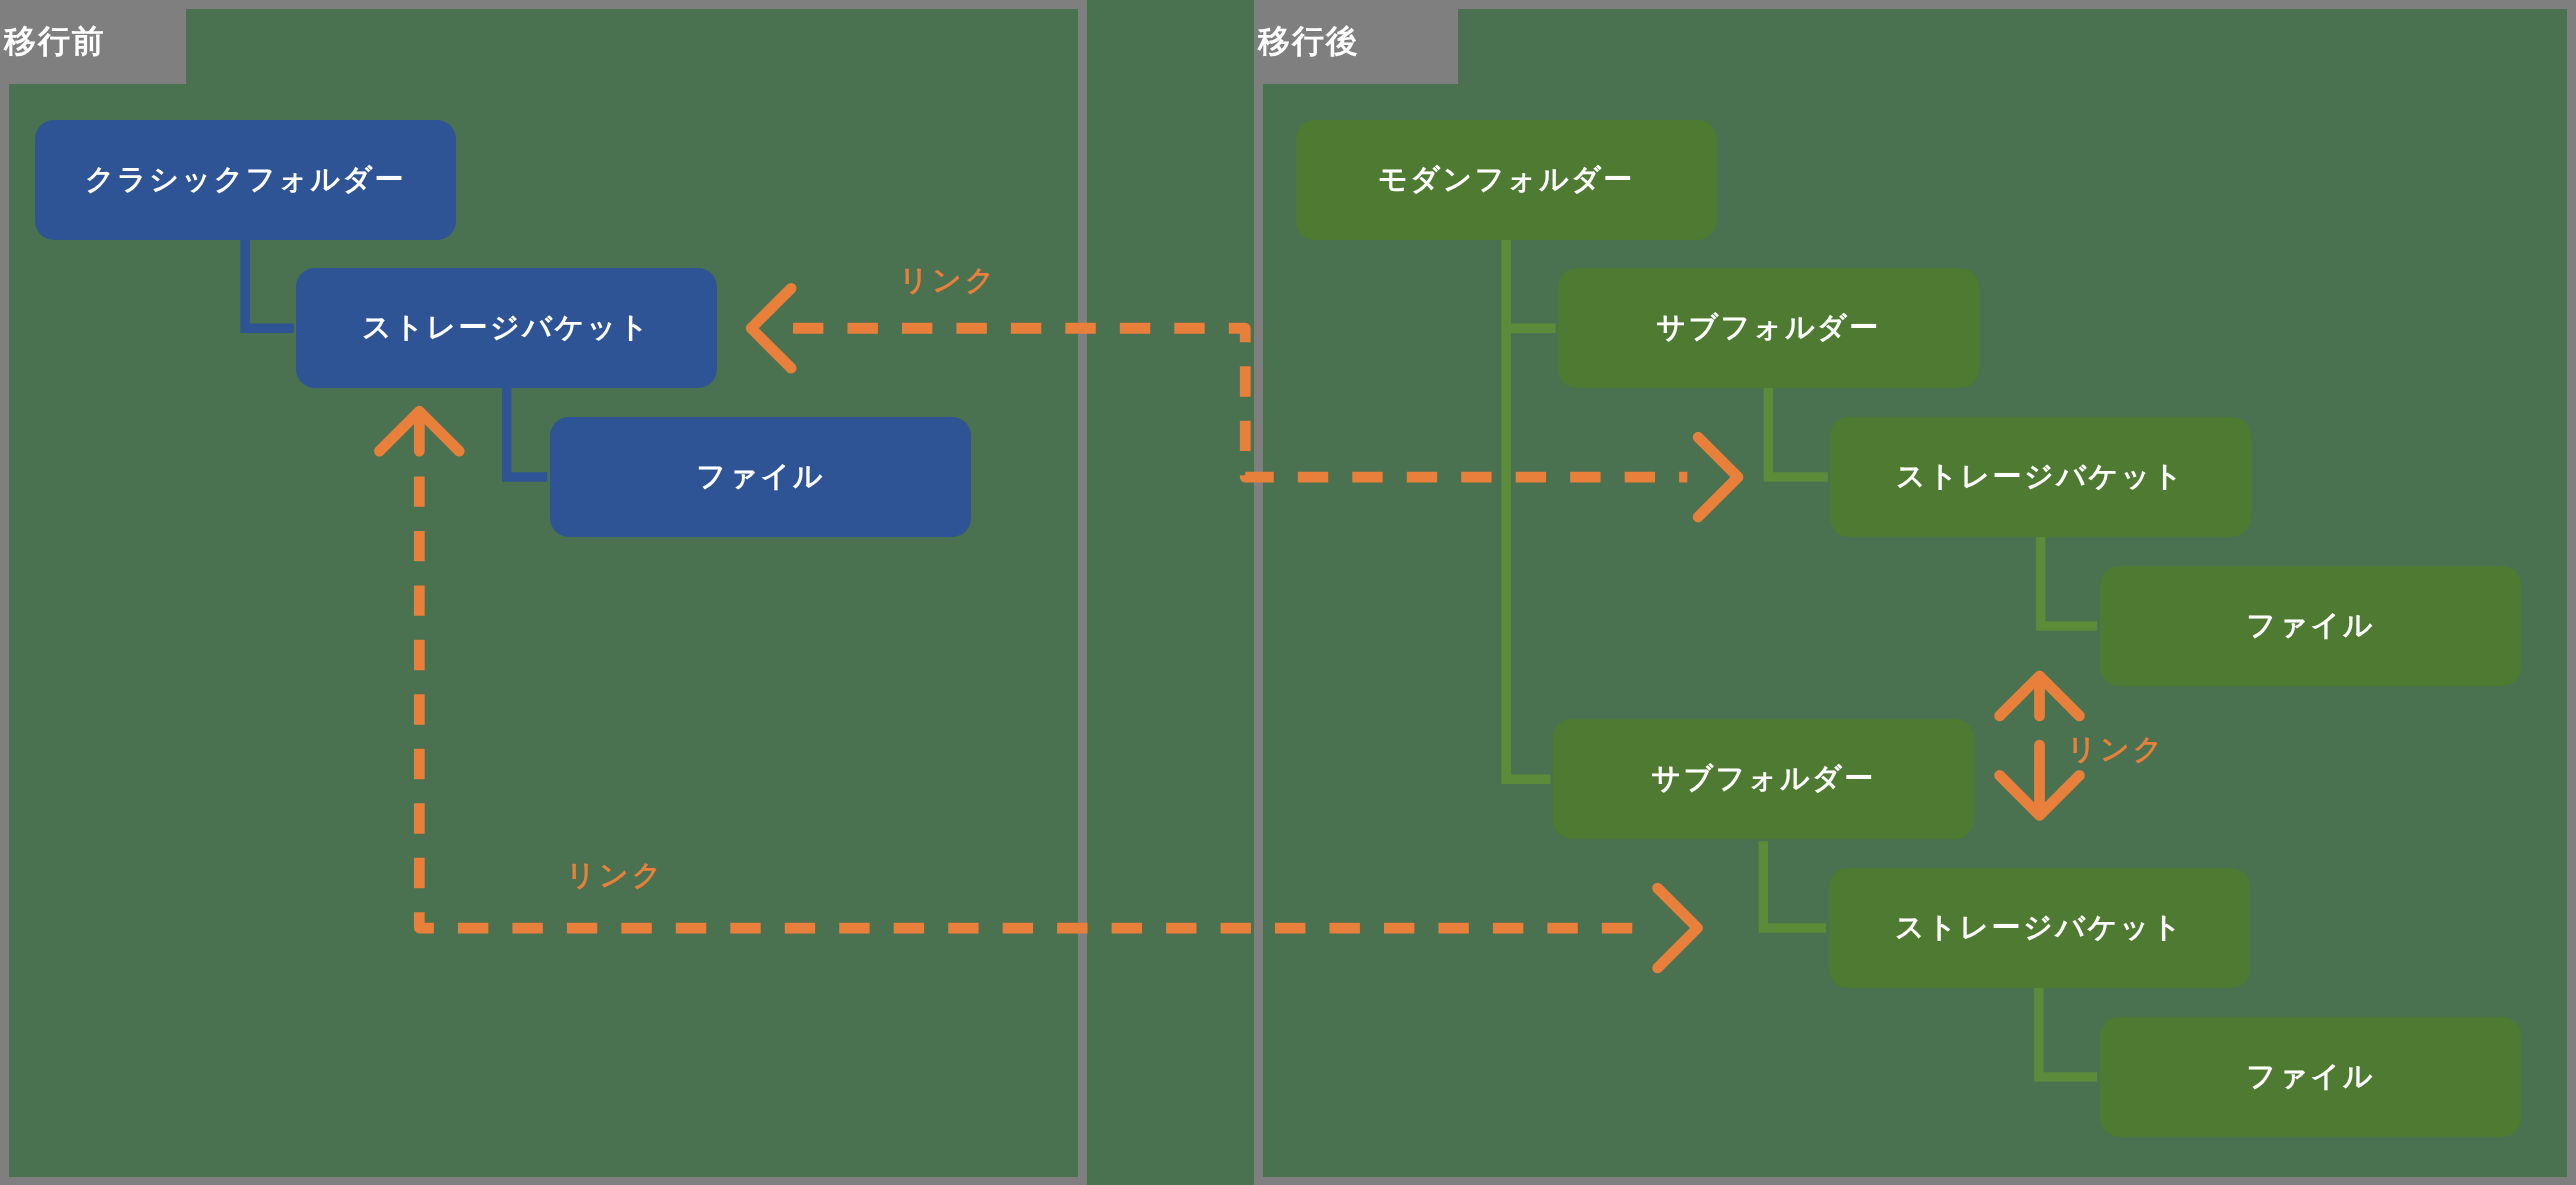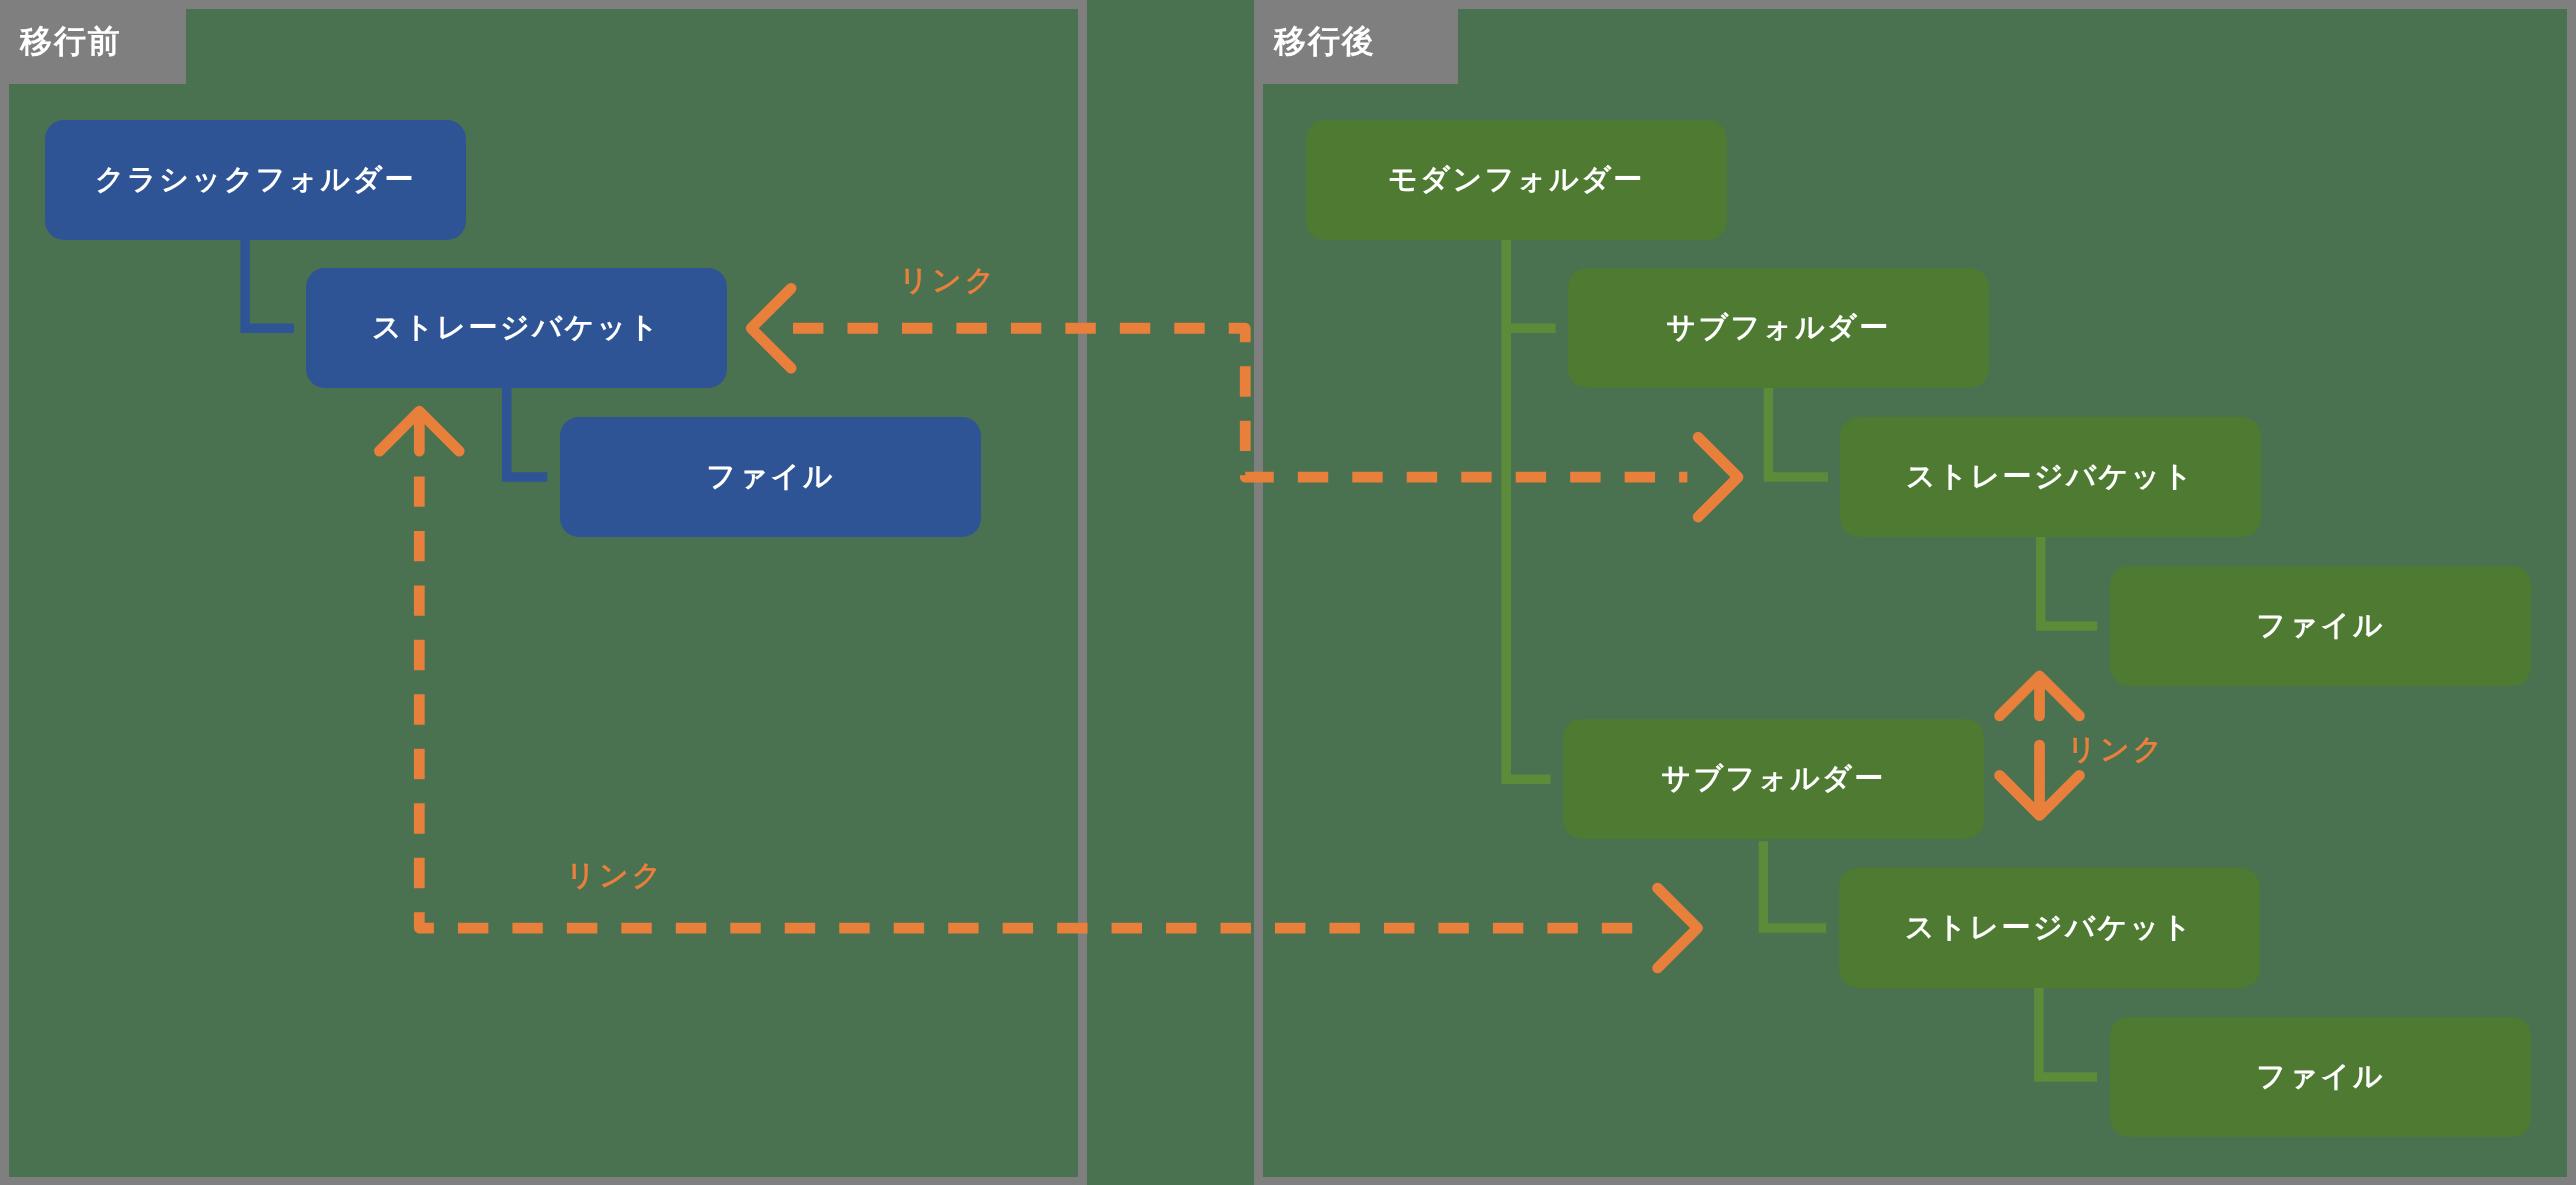--- a/index.html
+++ b/index.html
@@ -14,32 +14,32 @@
     border:9px solid #7F7F7F;
     box-sizing:border-box;
     background:#4A7150;
   }
   #panel-before{left:0;width:1087px;}
   #panel-after{left:1254px;width:1322px;}
   .panel-label{
     position:absolute;top:0;height:84px;
     background:#7F7F7F;color:#FFFFFF;
     display:flex;align-items:center;
-    padding-left:20px;box-sizing:border-box;
+    padding-left:4px;box-sizing:border-box;
     font-size:32px;font-weight:700;letter-spacing:1.9px;
     z-index:4;
   }
   #label-before{left:0;width:186px;}
   #label-after{left:1254px;width:204px;}
   .node{
     position:absolute;width:421px;height:120px;
     border-radius:19px;
     display:flex;align-items:center;justify-content:center;
     color:#FFFFFF;font-size:29px;font-weight:700;letter-spacing:2.5px;
-    z-index:3;text-align:center;margin-left:10px;
+    z-index:3;text-align:center;
   }
   .node.blue{background:#2F5496;}
   .node.green{background:#4E7B31;text-align:center;}
   
   #n-b0{left:35px;top:120px;}
   #n-b1{left:296px;top:268px;}
   #n-b2{left:550px;top:417px;}
   
   #n-a0{left:1296px;top:120px;}
   #n-a1{left:1558px;top:268px;}

